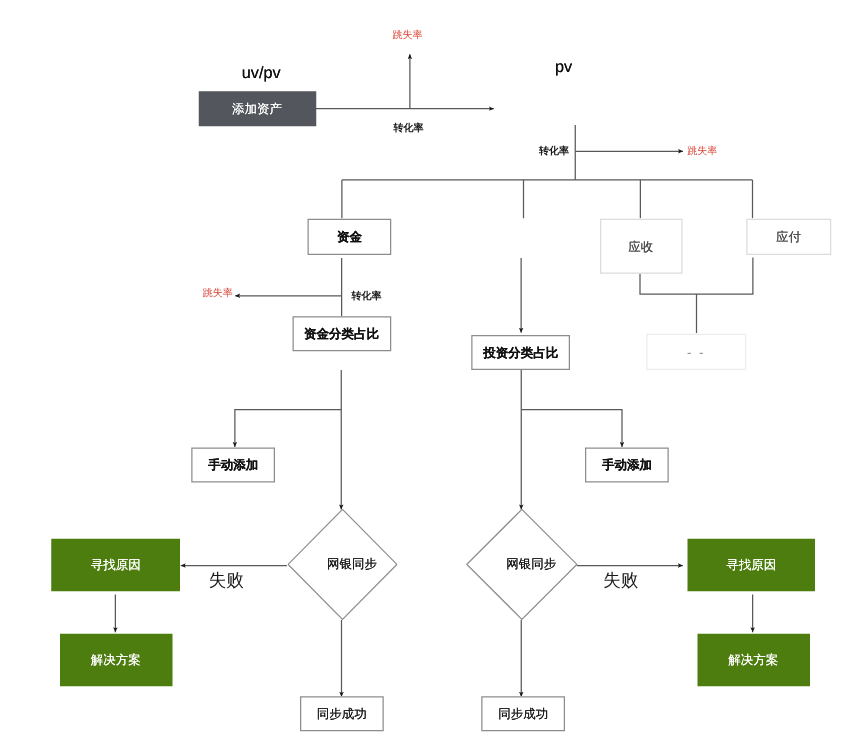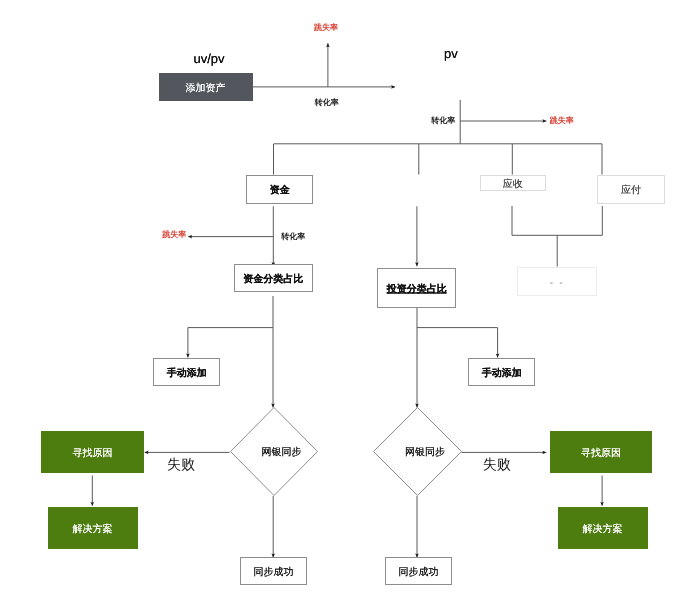--- a/index.html
+++ b/index.html
@@ -20,21 +20,21 @@
   .node.red{background:#4d7c0f;color:#fff;text-shadow:0 0 0.3px #fff;}
   .node.faint{background:#fff;border:1px solid #ececec;color:#8f8f8f;letter-spacing:1.5px;font-size:11px;}
   .node.bold{font-weight:bold;color:#111;text-shadow:0 0 0.3px currentColor;}
   .diamond{position:absolute;}
   .diamond .dlabel{position:absolute;left:0;top:0;width:100%;height:100%;
         display:flex;align-items:center;justify-content:center;font-size:10px;color:#1a1a1a;white-space:nowrap;}
   .diamond .dlabel .nlabel{display:block;transform:translateY(-0.5px);margin-left:16px;}
   .ann{position:absolute;white-space:nowrap;line-height:1;transform:translate(-50%,-50%);}
   .ann.metric{font-size:13px;color:#111;text-shadow:0 0 0.4px currentColor;}
   .ann.conversion{font-size:8px;color:#1a1a1a;font-weight:bold;}
-  .ann.bounce-rate{font-size:8px;color:#d94436;font-weight:bold;}
+  .ann.bounce-rate{font-size:8px;color:#d94436;font-weight:normal;}
   .ann.fail{font-size:14px;color:#1a1a1a;font-weight:normal;}
 </style>
 </head>
 <body>
 
 <div id="stage">
   <svg id="edges" width="692" height="600" viewBox="0 0 692 600">
     <defs>
       <marker id="ah" markerWidth="4.6" markerHeight="3.9" refX="4.1" refY="1.9" orient="auto" markerUnits="userSpaceOnUse">
         <path d="M0.15,0.1 L4.1,1.9 L0.15,3.7 L0.95,1.9 Z" fill="#1a1a1a"></path>
@@ -64,30 +64,30 @@
     <path d="M602.1,475.5 L602.1,505.8" fill="none" stroke="#595959" stroke-width="1" marker-end="url(#ah)"></path>
     <path d="M273.2,496 L273.2,557.4" fill="none" stroke="#595959" stroke-width="1" marker-end="url(#ah)"></path>
     <path d="M417,496 L417,557.4" fill="none" stroke="#595959" stroke-width="1" marker-end="url(#ah)"></path>
   </svg>
   <div class="node dark" style="left:158.5px;top:72.5px;width:94px;height:28px;">
       <span class="nlabel">添加资产</span>
     </div>
   <div class="node outlined bold" style="left:246.4px;top:174.9px;width:66.6px;height:28.8px;align-items:center;">
       <span class="nlabel">资金</span>
     </div>
-  <div class="node muted" style="left:479.5px;top:174.9px;width:66.4px;height:16px;justify-content:center;">
+  <div class="node muted" style="left:479.5px;top:174.9px;width:66.4px;height:44px;justify-content:center;">
       <span class="nlabel">应收</span>
     </div>
   <div class="node muted" style="left:597px;top:174.9px;width:67.8px;height:28.8px;">
       <span class="nlabel">应付</span>
     </div>
-  <div class="node outlined bold" style="left:233.6px;top:264px;width:79.3px;height:28px;">
+  <div class="node outlined bold" style="left:233.6px;top:253px;width:79.3px;height:28px;">
       <span class="nlabel">资金分类占比</span>
     </div>
-  <div class="node outlined bold" style="left:376.9px;top:268px;width:79.5px;height:40px;text-decoration:underline;">
+  <div class="node outlined bold" style="left:376.9px;top:268px;width:79.5px;height:28px;">
       <span class="nlabel">投资分类占比</span>
     </div>
   <div class="node faint" style="left:517px;top:267px;width:80px;height:29px;">
       <span class="nlabel">- -</span>
     </div>
   <div class="node outlined bold" style="left:153.1px;top:358px;width:67.2px;height:28px;">
       <span class="nlabel">手动添加</span>
     </div>
   <div class="node outlined bold" style="left:468.1px;top:358px;width:67.2px;height:28px;">
       <span class="nlabel">手动添加</span>

